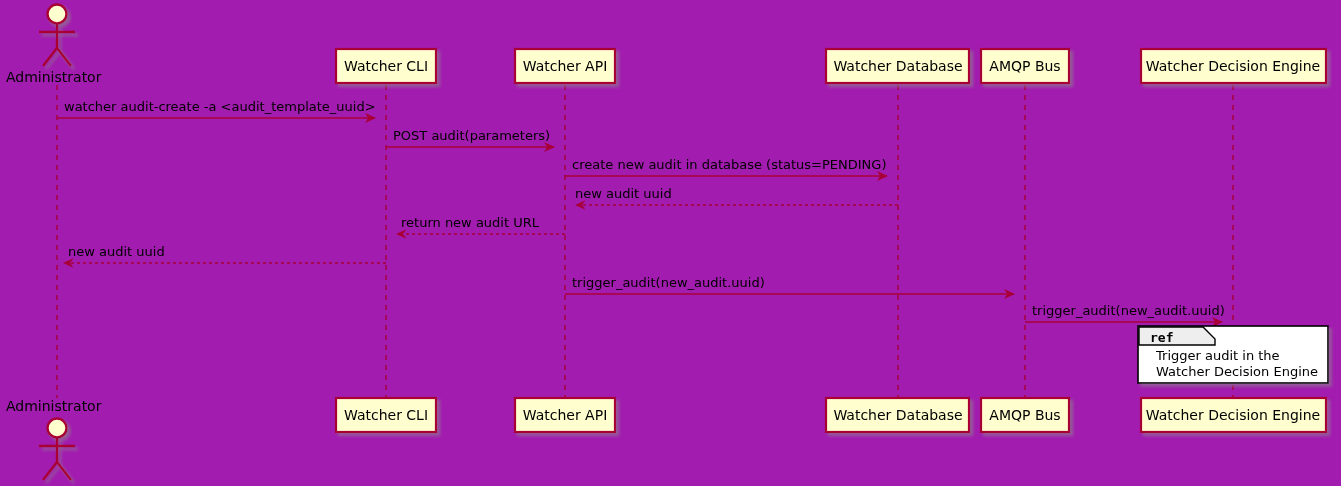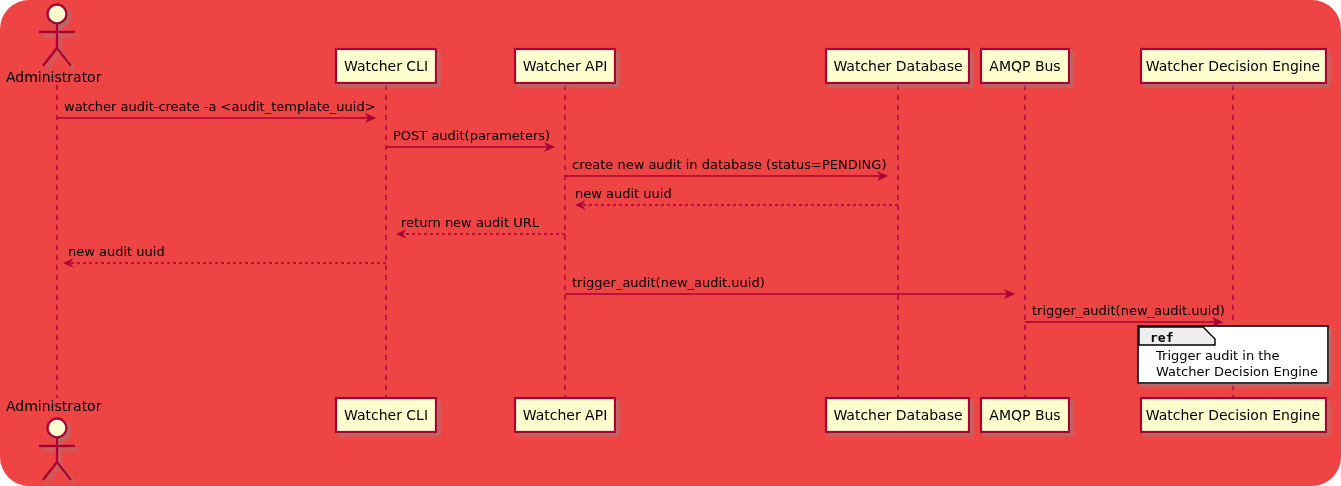--- a/index.html
+++ b/index.html
@@ -7,23 +7,22 @@
     padding: 0;
     background: #ffffff;
   }
   body {
     font-family: "DejaVu Sans", sans-serif;
   }
   #diagram-root {
     position: relative;
     width: 1341px;
     height: 486px;
-    background: #ef4444;
+    background: #a21caf;
     overflow: hidden;
-    border-radius: 29px;
   }
   svg.canvas {
     position: absolute;
     left: 0;
     top: 0;
     width: 1341px;
     height: 486px;
     display: block;
   }
   .lbl {

